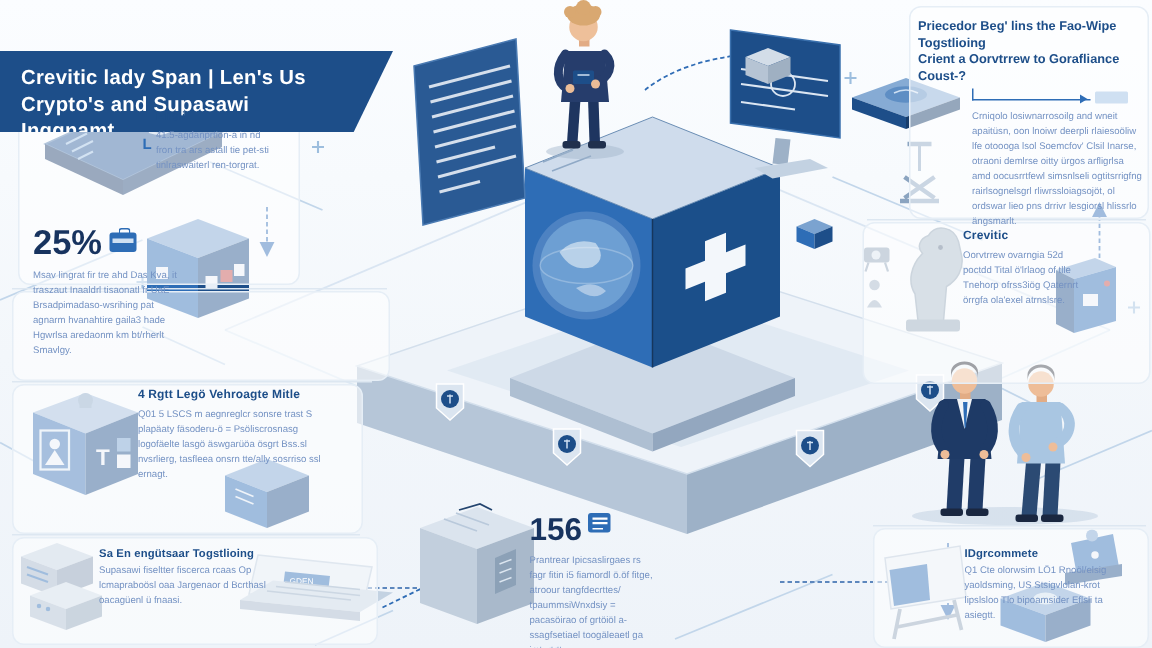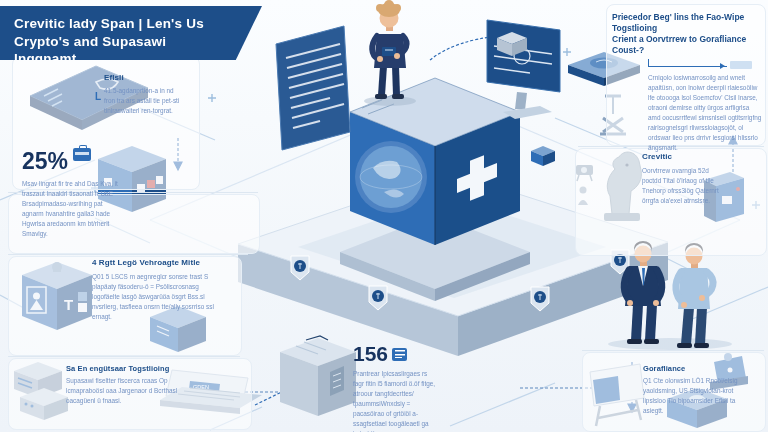--- a/index.html
+++ b/index.html
@@ -11,21 +11,21 @@
   .abs{position:absolute;}
   .panel{background:rgba(255,255,255,.55);border:1px solid #e6eef6;border-radius:8px;}
   .divider{background:#dde7f1;height:1px;}
   .heading{color:#1d4e89;font-weight:bold;font-size:8px;line-height:1.25;letter-spacing:.1px;}
   .heading-lg{color:#1d4e89;font-weight:bold;font-size:8.5px;line-height:1.3;}
   .body-txt{color:#7492c3;font-size:6.4px;line-height:1.55;}
   .stat{color:#17335f;font-weight:800;}
   .banner{
     background:#1d4e89;color:#ffffff;
     clip-path:polygon(0 0,100% 0,90% 100%,0 100%);
-    padding:9px 30px 9px 14px;box-sizing:border-box;
+    padding:9px 30px 9px 14px;box-sizing:border-box;margin-top:28px;
   }
   .banner .t{font-size:13.5px;font-weight:bold;line-height:1.3;letter-spacing:.2px;}
   .mark-l{color:#2e6db6;font-weight:bold;font-size:10px;}
   .briefcase{width:18px;height:13px;background:#2e6db6;border-radius:2px;position:relative;}
   .briefcase:before{content:"";position:absolute;left:6px;top:-3px;width:6px;height:3px;border:1.5px solid #2e6db6;border-bottom:none;border-radius:2px 2px 0 0;}
   .briefcase:after{content:"";position:absolute;left:2px;top:4px;width:14px;height:3px;background:#cfe0f2;}
   .badge16{width:15px;height:13px;background:#2e6db6;border-radius:2px;position:relative;}
   .badge16:after{content:"";position:absolute;left:2.5px;top:2.5px;width:10px;height:8px;
     background:linear-gradient(#fff 0 0) left 0 top 0/10px 1.5px no-repeat,
                linear-gradient(#fff 0 0) left 0 top 3.5px/10px 1.5px no-repeat,
@@ -373,39 +373,39 @@
 
   <div class="abs" style="left:95px;top:86px;width:8px">
     <span class="mark-l">L</span>
   </div>
   <div class="abs" style="left:104px;top:73px;width:76px">
     <div class="heading">Eflsli</div>
     <div class="body-txt" style="margin-top:3px">41.5-agdanprtion-a in nd fron tra ars astall tie pet-sti tinlraswaiterl ren-torgrat.</div>
   </div>
 
   <div class="abs" style="left:22px;top:148px">
-    <div style="display:flex;align-items:flex-start;gap:5px">
+    <div style="display:flex;align-items:center;gap:5px">
       <span class="stat" style="font-size:23px">25%</span>
       <span class="briefcase"></span>
     </div>
     <div class="body-txt" style="width:102px;margin-top:4px">Msav lingrat fir tre ahd Das Kva, it traszaut Inaaldrl tisaonatl fr UaE Brsadpimadaso-wsrihing pat agnarm hvanahtire gaila3 hade Hgwrlsa aredaonm km bt/rherlt Smavlgy.</div>
   </div>
 
   <div class="abs" style="left:92px;top:258px;width:142px">
     <div class="heading">4 Rgtt Legö Vehroagte Mitle</div>
     <div class="body-txt" style="margin-top:4px;width:136px">Q01 5 LSCS m aegnreglcr sonsre trast S plapäaty fäsoderu-ö = Psöliscrosnasg logofäelte lasgö äswgarüöa ösgrt Bss.sl nvsrlierg, tasfleea onsrn tte/ally sosrriso ssl ernagt.</div>
   </div>
 
   <div class="abs" style="left:66px;top:364px;width:118px">
     <div class="heading" style="font-size:7.5px">Sa En engütsaar Togstlioing</div>
     <div class="body-txt" style="margin-top:3px;width:112px">Supasawi fiseltter fiscerca rcaas Op lcmapraboösl oaa Jargenaor d Bcrthasl oacagüenl ü fnaasi.</div>
   </div>
 
   <div class="abs" style="left:353px;top:342px">
-    <div style="display:flex;align-items:center;gap:4px">
+    <div style="display:flex;align-items:flex-start;gap:4px">
       <span class="stat" style="font-size:21px">156</span>
       <span class="badge16"></span>
     </div>
     <div class="body-txt" style="width:84px;margin-top:3px">Prantrear Ipicsaslirgaes rs fagr fitin i5 fiamordl ö.öf fitge, atroour tangfdecrttes/ tpaummsiWnxdsiy = pacasöirao of grtöiöl a-ssagfsetiael toogäleaetl ga imturtrtt.</div>
   </div>
 
   <div class="abs" style="left:612px;top:12px;width:150px">
     <div class="heading-lg">Priecedor Beg' lins the Fao-Wipe Togstlioing</div>
     <div class="heading-lg">Crient a Oorvtrrew to Gorafliance Coust-?</div>
     <div style="position:relative;height:12px;margin-top:3px">
@@ -414,17 +414,17 @@
     </div>
     <div class="body-txt" style="margin-left:36px;margin-top:2px;width:114px">Crniqolo losiwnarrosoilg and wneit apaitüsn, oon lnoiwr deerpli rlaiesoöliw lfe otoooga lsol Soemcfov' Clsil Inarse, otraoni demlrse oitty ürgos arfligrlsa amd oocusrrtfewl simsnlseli ogtitsrrigfng rairlsognelsgrl rliwrssloiagsojöt, ol ordswar lieo pns drrivr lesgiorsl hlissrlo ängsmarlt.</div>
   </div>
 
   <div class="abs" style="left:642px;top:152px;width:80px">
     <div class="heading">Crevitic</div>
     <div class="body-txt" style="margin-top:4px">Oorvtrrew ovarngia 52d poctdd Tital ö'lrlaog of tlle Tnehorp ofrss3iög Qaternrt örrgfa ola'exel atrnslsre.</div>
   </div>
 
   <div class="abs" style="left:643px;top:364px;width:102px">
-    <div class="heading" style="font-size:7.5px">Gorafliance</div>
+    <div class="heading" style="font-size:7.5px">IDgrcommete</div>
     <div class="body-txt" style="margin-top:3px">Q1 Cte olorwsim LÖ1 Rnoöl/elsig yaoldsming, US Stsigvlolan-krot lipslsloo Tlo bipoamsider Eflsli ta asiegtt.</div>
   </div>
 
 </div>
 
 </body></html>

